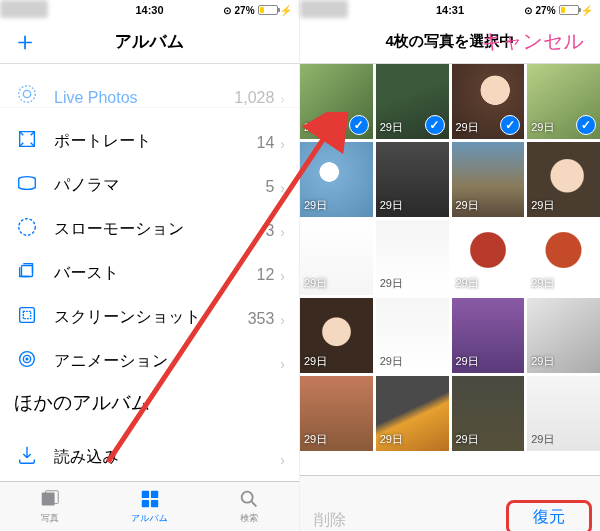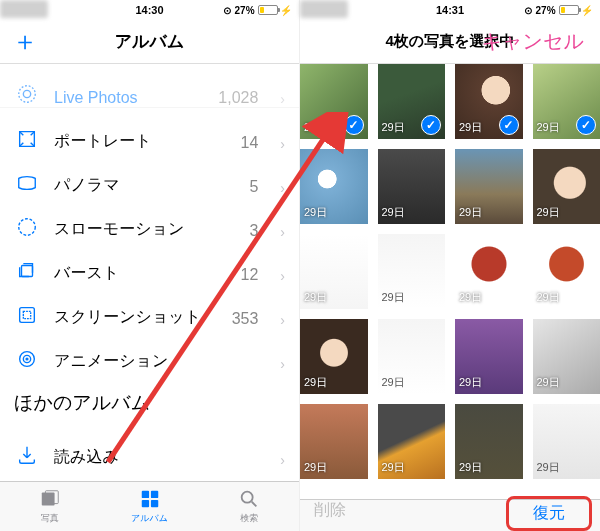--- a/index.html
+++ b/index.html
@@ -16,36 +16,36 @@
 .bat-fill{position:absolute;left:1px;top:1px;bottom:1px;width:27%;background:#ffcf00;border-radius:1px}
 .nav{height:44px;display:flex;align-items:center;justify-content:center;position:relative;border-bottom:.5px solid #ddd}
 .nav-title{font-size:17px;font-weight:600}
 .nav-left{position:absolute;left:12px;color:#007aff;font-size:26px;font-weight:300}
 .nav-right{position:absolute;right:16px;color:#ec4899;font-size:20px}
 .list{flex:1;overflow:hidden}
 .row{display:flex;align-items:flex-end;height:44px;padding:0 14px}
 .row-icon{width:26px;height:26px;margin-right:14px;display:flex;align-items:center;justify-content:center;color:#007aff}
 .row-icon svg{width:22px;height:22px}
 .row-label{flex:1;font-size:16px;color:#000}
-.row-count{font-size:16px;color:#888;margin-right:22px}
+.row-count{font-size:16px;color:#888;margin-right:6px}
 .row-chev{color:#c7c7cc;font-size:14px}
 .faded{opacity:.55;border-bottom:.5px solid #eee}
 .section-h{font-size:19px;font-weight:400;padding:18px 14px 8px}
 .tabbar{height:50px;border-top:.5px solid #ccc;display:flex;background:#f8f8f8}
 .tab{flex:1;display:flex;flex-direction:column;align-items:center;justify-content:center;gap:2px;color:#8e8e93}
 .tab.active{color:#007aff}
 .tab svg{width:24px;height:22px}
 .tab-l{font-size:9px}
 .info{padding:8px 12px;font-size:11px;color:#8a8a8d;line-height:1.5;background:#f7f7f7}
-.grid{flex:1;display:grid;grid-template-columns:repeat(4,1fr);grid-auto-rows:75px;gap:10px;background:#fff;overflow:hidden}
+.grid{flex:1;display:grid;grid-template-columns:repeat(4,1fr);grid-auto-rows:75px;gap:3px;background:#fff;overflow:hidden}
 .cell{position:relative;background:#888;overflow:hidden}
 .cell-img{position:absolute;inset:0}
 .days{position:absolute;left:4px;bottom:4px;color:#fff;font-size:11px;font-weight:500;text-shadow:0 0 3px rgba(0,0,0,.8)}
 .check{position:absolute;right:4px;bottom:4px;width:20px;height:20px;border-radius:50%;background:#007aff;border:1.5px solid #fff;display:flex;align-items:center;justify-content:center;color:#fff;font-size:12px;font-weight:bold}
-.toolbar{height:32px;border-top:.5px solid #ccc;display:flex;align-items:flex-start;justify-content:space-between;padding:0 14px;background:#f8f8f8}
+.toolbar{height:56px;border-top:.5px solid #ccc;display:flex;align-items:flex-end;justify-content:space-between;padding:0 14px;background:#f8f8f8}
 .tb-btn{font-size:16px;color:#007aff}
 .tb-disabled{color:#bdbdbd}
 .hl2{border:3px solid #e53935;border-radius:8px;padding:4px 24px;margin:-4px -6px}
 .arrow{position:absolute;left:98px;top:112px;width:260px;height:370px;pointer-events:none;z-index:20}
 
 .g1{background:linear-gradient(135deg,#8fb56b,#4a6b3a)}
 .g2{background:linear-gradient(160deg,#3b5a3b 40%,#2a3a2a)}
 .g3{background:radial-gradient(circle at 60% 35%,#f4d9c0 22%,#5a3d2f 23%,#3d2a20)}
 .g4{background:linear-gradient(145deg,#b8d088,#6a8a4a)}
 .g5{background:radial-gradient(circle at 40% 40%,#fff 15%,#7baed4 16%,#5a8fb5)}

